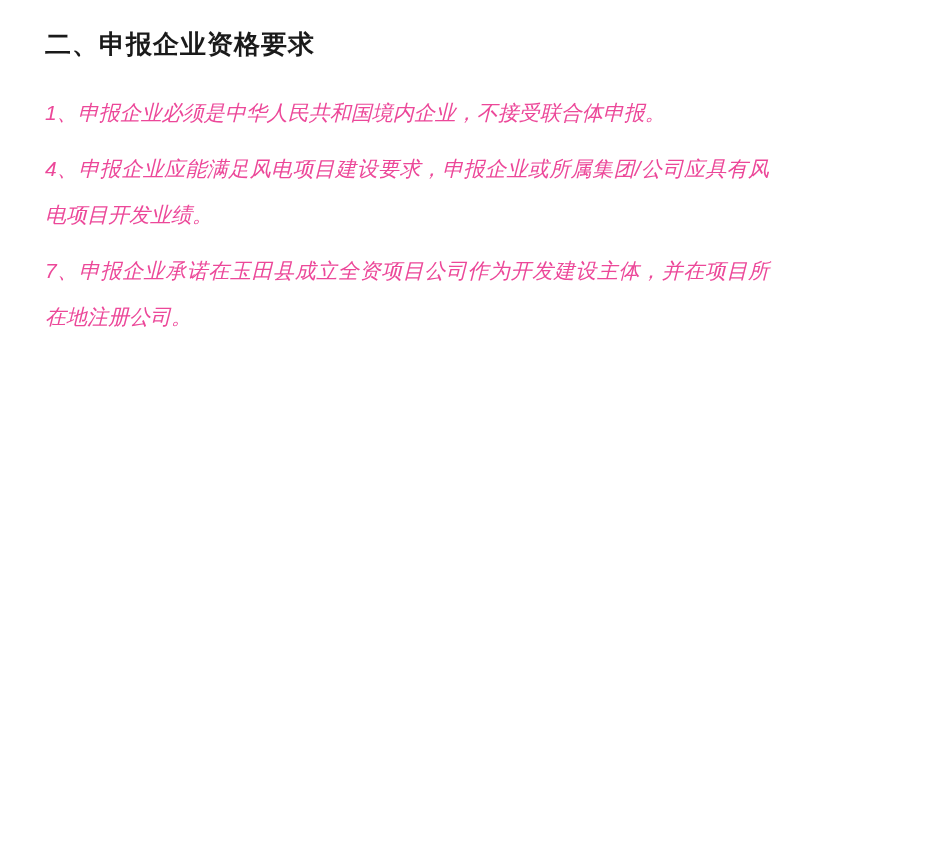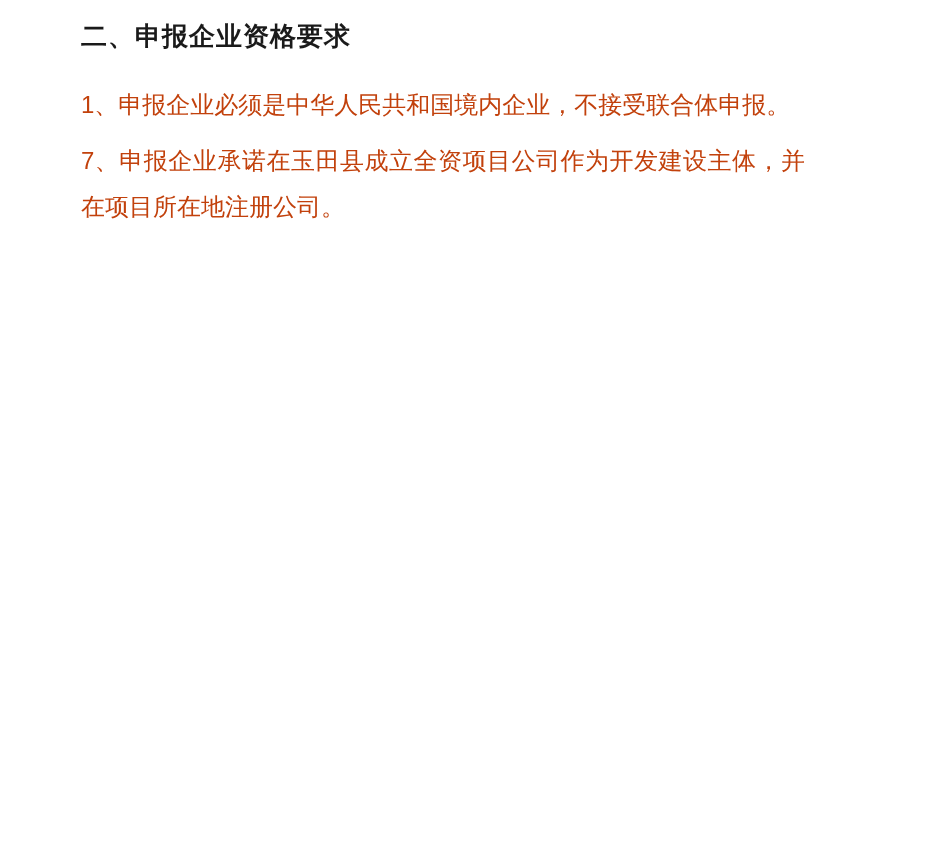--- a/index.html
+++ b/index.html
@@ -10,50 +10,51 @@
     body {
       width: 932px;
       height: 864px;
       overflow: hidden;
       font-family: "Liberation Sans", "DejaVu Sans", sans-serif;
     }
     .page {
       box-sizing: border-box;
       width: 784px;
       height: 864px;
-      padding: 16px 15px 0 45px;
+      padding: 24px 15px 0 45px;
       overflow: hidden;
       background: #ffffff;
-      margin-left: 36px;
     }
     .doc-title {
       font-size: 26px;
       font-weight: bold;
       color: #1a1a1a;
       line-height: 40px;
       margin: 0 0 26px 0;
       letter-spacing: 1px;
     }
     .doc-paragraph {
-      font-size: 24px;
-      color: #c2410c;
+      font-size: 21px;
+      color: #ec4899;
       line-height: 46px;
       margin: 0 0 10px 0;
       text-align: justify;
       text-justify: inter-ideograph;
       word-break: break-all;
+      font-style: italic;
     }
   </style>
 </head>
 <body>
 
 <div class="page">
   <div class="doc-title">二、申报企业资格要求</div>
 
   <p class="doc-paragraph">1、申报企业必须是中华人民共和国境内企业，不接受联合体申报。</p>
 
 
 
+  <p class="doc-paragraph">4、申报企业应能满足风电项目建设要求，申报企业或所属集团/公司应具有风电项目开发业绩。</p>
 
 
 
   <p class="doc-paragraph">7、申报企业承诺在玉田县成立全资项目公司作为开发建设主体，并在项目所在地注册公司。</p>
 </div>
 
 </body></html>

